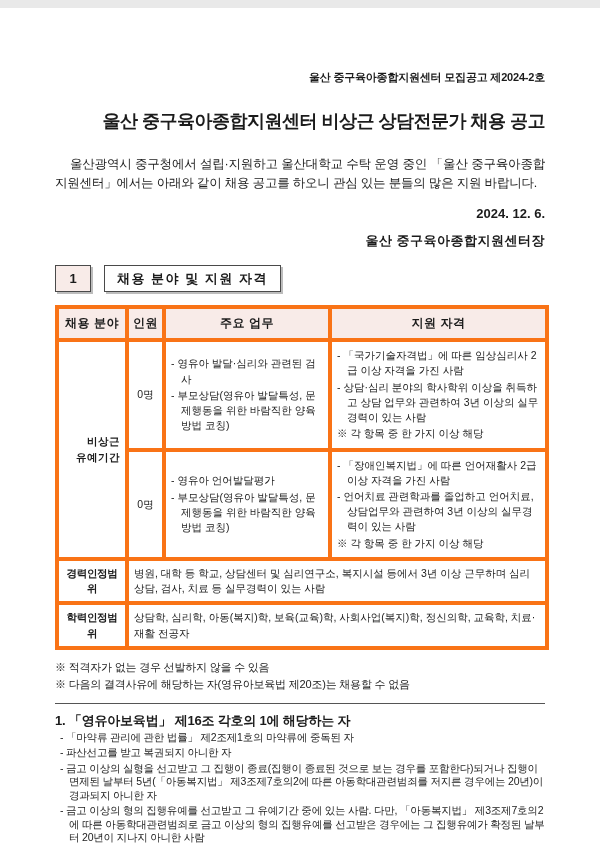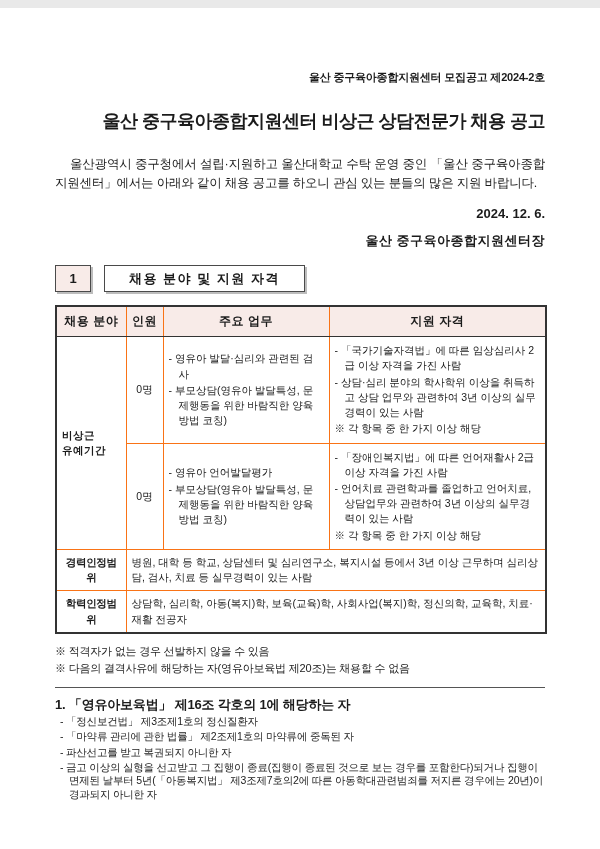--- a/index.html
+++ b/index.html
@@ -15,30 +15,30 @@
   .date { text-align: right; font-weight: bold; font-size: 13px; margin-top: 9px; }
   .signatory { text-align: right; font-weight: bold; font-size: 13px; margin-top: 11px; letter-spacing: 0.5px; }
 
   .section-header { margin-top: 15px; display: flex; gap: 13px; align-items: stretch; height: 27px; }
   .section-num {
     width: 36px; background: #f8ebe8; border: 1.5px solid #4a4a4a; box-shadow: 2px 2px 0 #bdbdbd;
     display: flex; align-items: center; justify-content: center; font-weight: bold; font-size: 13px;
     box-sizing: border-box;
   }
   .section-title-box {
-    border: 1.5px solid #4a4a4a; box-shadow: 2px 2px 0 #bdbdbd; padding: 0 24px;
+    border: 1.5px solid #4a4a4a; box-shadow: 2px 2px 0 #bdbdbd; padding: 0 12px;
     display: flex; align-items: center; font-weight: bold; font-size: 13px; letter-spacing: 1.5px;
     box-sizing: border-box; background: #fff;
   }
 
   table.recruit { margin-top: 13px; border-collapse: collapse; width: 490px; table-layout: fixed; border: 2px solid #333; }
-  table.recruit th, table.recruit td { border: 1px solid #f97316; vertical-align: middle; }
+  table.recruit th, table.recruit td { border: 4px solid #f97316; vertical-align: middle; }
   table.recruit th { background: #f8ebe8; font-size: 12px; font-weight: bold; padding: 6px 2px; letter-spacing: 0.5px; border-bottom: 1.5px solid #333; }
   table.recruit td { font-size: 10.5px; line-height: 1.45; padding: 5px 5px; }
-  td.pos-cell { font-weight: bold; font-size: 11.5px; text-align: left; line-height: 1.6; letter-spacing: 0.5px; }
+  td.pos-cell { font-weight: bold; font-size: 11.5px; text-align: right; line-height: 1.6; letter-spacing: 0.5px; }
   td.count-cell { text-align: center; font-size: 10.5px; }
   .hang { padding-left: 10px; text-indent: -10px; margin: 1px 0; }
   td.label-cell { font-weight: bold; font-size: 11px; text-align: center; letter-spacing: -0.3px; padding: 6px 1px; }
   td.span-cell { padding: 5px 7px; border-radius: 12px; }
 
   .notes { margin-top: 9px; font-size: 11px; line-height: 1.6; letter-spacing: -0.2px; }
   .rule { border: none; border-top: 1.5px solid #555; margin: 9px 0 0 0; width: 490px; }
 
   .disq { margin-top: 9px; font-size: 10.5px; line-height: 1.3; letter-spacing: -0.2px; width: 490px; }
   .disq .num { font-weight: bold; font-size: 13px; padding-left: 14px; text-indent: -14px; margin-top: 4px; }
@@ -122,20 +122,20 @@
 
   <div class="notes">
     <div>※ 적격자가 없는 경우 선발하지 않을 수 있음</div>
     <div>※ 다음의 결격사유에 해당하는 자(영유아보육법 제20조)는 채용할 수 없음</div>
   </div>
 
   <hr class="rule">
 
   <div class="disq">
     <div class="num first">1. 「영유아보육법」 제16조 각호의 1에 해당하는 자</div>
-    <div class="dash">- 「정신보건법」 제3조제1호의 정신질환자</div>
     <div class="dash">- 「마약류 관리에 관한 법률」 제2조제1호의 마약류에 중독된 자</div>
     <div class="dash">- 파산선고를 받고 복권되지 아니한 자</div>
     <div class="dash">- 금고 이상의 실형을 선고받고 그 집행이 종료(집행이 종료된 것으로 보는 경우를 포함한다)되거나 집행이 면제된 날부터 5년(「아동복지법」 제3조제7호의2에 따른 아동학대관련범죄를 저지른 경우에는 20년)이 경과되지 아니한 자</div>
+    <div class="dash">- 금고 이상의 형의 집행유예를 선고받고 그 유예기간 중에 있는 사람. 다만, 「아동복지법」 제3조제7호의2에 따른 아동학대관련범죄로 금고 이상의 형의 집행유예를 선고받은 경우에는 그 집행유예가 확정된 날부터 20년이 지나지 아니한 사람</div>
 
   </div>
 
 </div>
 
 </body></html>

